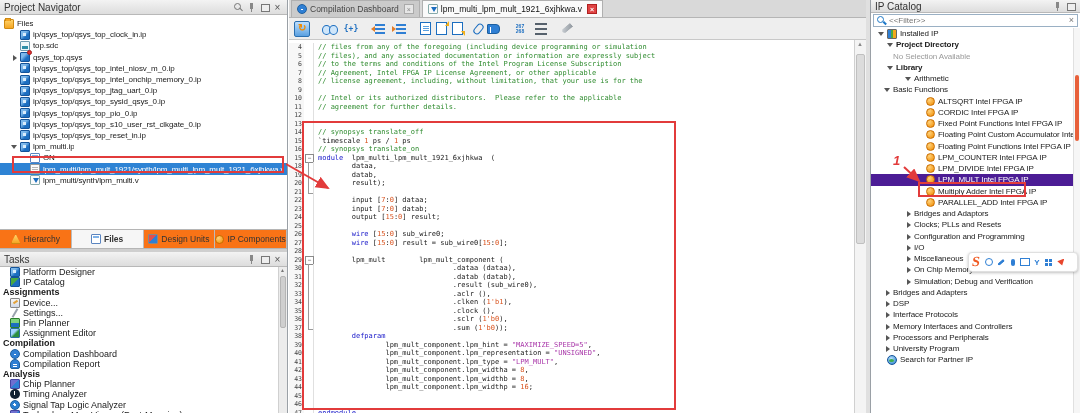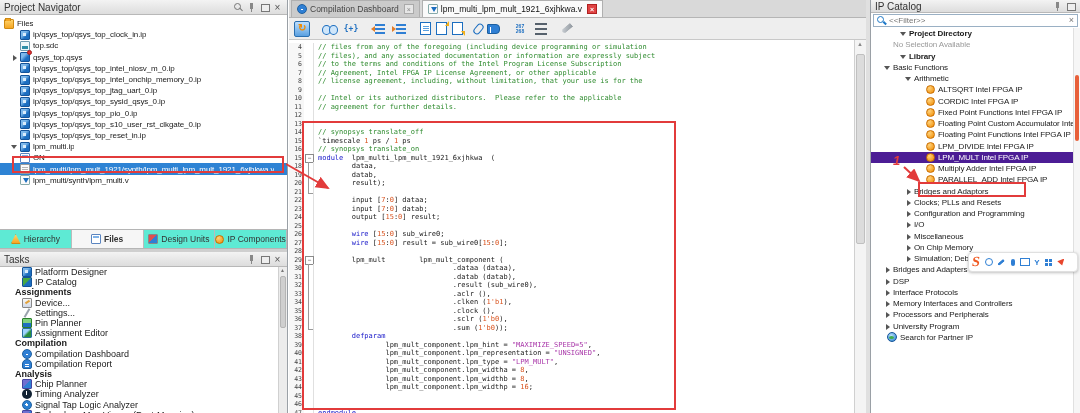--- a/index.html
+++ b/index.html
@@ -59,29 +59,29 @@
   .caret{width:9px;height:9px;flex:none;position:relative;margin-left:-10px;margin-right:1px}
   .caret-r::before{content:"";position:absolute;left:3px;top:2px;border-top:3px solid transparent;border-bottom:3px solid transparent;border-left:4px solid #555}
   .caret-d::before{content:"";position:absolute;left:1px;top:3px;border-left:3px solid transparent;border-right:3px solid transparent;border-top:4px solid #555}
 
   
   .left{position:absolute;left:0;top:0;width:288px;height:413px;border-right:1px solid #9aa0a6;background:#fff}
   .pn-tree{position:absolute;left:0;top:16px;width:287px;height:213px;overflow:hidden;padding-top:2px;font-size:8px;letter-spacing:-0.1px}
   .trow{display:flex;align-items:center;height:11.2px;white-space:nowrap;padding-left:4px;cursor:default}
   .trow .lbl{overflow:hidden;text-overflow:clip}
   .trow.lvl1{padding-left:20px}
-  .trow.lvl2{padding-left:20px}
+  .trow.lvl2{padding-left:30px}
   .trow.sel{background:#2e83d4;color:#fff}
   .pn-tabs{position:absolute;left:0;top:229px;width:287px;height:20px;display:flex;background:#d6d6d6;border-top:1px solid #b5b5b5;border-bottom:1px solid #b5b5b5}
-  .pn-tab{flex:1;display:flex;align-items:center;justify-content:center;font-size:8.5px;color:#333;border-right:1px solid #bbb;background:#5eead4}
+  .pn-tab{flex:1;display:flex;align-items:center;justify-content:center;font-size:8.5px;color:#333;border-right:1px solid #bbb;background:#f97316}
   .pn-tab.active{background:#f6f6f6;font-weight:bold}
   .pn-tab .ic{margin-right:3px}
   .hsplit{position:absolute;left:0;top:249px;width:287px;height:3px;background:#cfcfcf}
   .tasks-header{position:absolute;left:0;top:252px;width:287px}
-  .tasks-body{position:absolute;left:12px;top:267px;width:329px;height:146px;overflow:hidden;font-size:9px}
+  .tasks-body{position:absolute;left:0;top:267px;width:329px;height:146px;overflow:hidden;font-size:9px}
   .task-row{display:flex;align-items:center;height:10.2px;padding-left:10px;white-space:nowrap}
   .task-row.hdr{padding-left:3px;font-weight:bold}
   .tscroll{position:absolute;right:0;top:267px;width:9px;height:146px;background:#ececec;border-left:1px solid #d0d0d0}
   .tscroll::before{content:"▲";position:absolute;top:0;left:1px;font-size:5px;color:#777}
   .tscroll .thumb{position:absolute;left:1px;top:9px;width:6px;height:52px;background:#cfcfcf;border:1px solid #b5b5b5;border-radius:2px}
 
   
   .center{position:absolute;left:289px;top:0;width:577px;height:413px;background:#fff}
   .doc-tabbar{position:absolute;left:0;top:0;width:577px;height:18px;background:#d9d9d9;border-bottom:1px solid #b5b5b5;display:flex;align-items:flex-end}
   .doc-tab{display:flex;align-items:center;height:17px;padding:0 5px;font-size:8.5px;color:#444;background:#cbcbcb;border:1px solid #b0b0b0;border-bottom:none;margin-left:2px;white-space:nowrap}
@@ -134,21 +134,21 @@
   .mag::before{content:"";position:absolute;left:0;top:0;width:5px;height:5px;border:1.4px solid #1c78c8;border-radius:50%}
   .mag::after{content:"";position:absolute;left:5.5px;top:6px;width:3.5px;height:1.5px;background:#1c78c8;transform:rotate(45deg)}
   .filter input{flex:1;border:none;outline:none;font-size:8px;color:#888;font-family:Liberation Sans, sans-serif;background:transparent}
   .filter .clr{color:#777;font-size:9px;flex:none;line-height:9px}
   .ip-tree{position:absolute;left:0;top:28px;width:202px;height:385px;overflow:hidden;font-size:8px;letter-spacing:-0.1px}
   .irow{display:flex;align-items:center;height:11.25px;white-space:nowrap;overflow:hidden}
   .irow.b{font-weight:bold}
   .irow.gray{color:#9a9a9a}
   .irow.sel{background:#4c1d95;color:#fff}
   .irow .ic{margin-right:3px}
-  .ilvl0{padding-left:16px}.ilvl1{padding-left:38px}.ilvl2{padding-left:22px}.ilvl3{padding-left:43px}.ilvl4{padding-left:55px}
+  .ilvl0{padding-left:16px}.ilvl1{padding-left:25px}.ilvl2{padding-left:22px}.ilvl3{padding-left:43px}.ilvl4{padding-left:55px}
   .ipscroll{position:absolute;right:0px;top:28px;width:7px;height:385px;background:#f6f6f6;border-left:1px solid #e0e0e0}
   .ipscroll .thumb{position:absolute;left:1px;top:47px;width:4px;height:66px;background:#e8603a;border-radius:2px}
 
   
   .ime{position:absolute;left:968px;top:252px;width:110px;height:20px;background:#fff;border:1px solid #e0e0e0;border-radius:4px;box-shadow:0 1px 3px rgba(0,0,0,.25);display:flex;align-items:center;padding:0 3px;z-index:40}
   .sogou{color:#f05a23;font-size:14px;font-weight:bold;font-family:"Liberation Serif",serif;margin-right:3px;transform:skewX(-8deg)}
   .imei{width:10px;height:10px;margin:0 1px;position:relative;flex:none;display:flex;align-items:center;justify-content:center;font-size:8px;color:#2f7fd4;font-weight:bold}
   .imei-pin::before{content:"";width:6px;height:6px;border:1.4px solid #2f7fd4;border-radius:50%}
   .imei-pen::before{content:"";width:8px;height:3px;background:#2f7fd4;transform:rotate(-40deg);clip-path:polygon(0 50%,20% 0,100% 0,100% 100%,20% 100%)}
   .imei-mic::before{content:"";width:4px;height:7px;background:#2f7fd4;border-radius:2px}
@@ -423,58 +423,67 @@
       <span class="ptitle">IP Catalog</span>
       <span class="hic hic-pin"></span>
       <span class="hic hic-float"></span>
     </div>
     <div class="filter">
       <span class="mag"></span>
       <input type="text" placeholder="&lt;&lt;Filter&gt;&gt;" style="">
       <span class="clr">×</span>
     </div>
     <div class="ip-tree">
+        <div class="irow ilvl0">
+          <span class="caret caret-d"></span>
+          <span class="ic ic-installed"></span>
+          <span>Installed IP</span>
+        </div>
         <div class="irow ilvl1 b">
           <span class="caret caret-d"></span>
           <span>Project Directory</span>
         </div>
         <div class="irow ilvl2 gray">
           <span>No Selection Available</span>
         </div>
         <div class="irow ilvl1 b">
           <span class="caret caret-d"></span>
           <span>Library</span>
         </div>
+        <div class="irow ilvl3">
+          <span class="caret caret-d"></span>
+          <span>Arithmetic</span>
+        </div>
         <div class="irow ilvl2">
           <span class="caret caret-d"></span>
           <span>Basic Functions</span>
         </div>
-        <div class="irow ilvl3">
-          <span class="caret caret-d"></span>
-          <span>Arithmetic</span>
-        </div>
         <div class="irow ilvl4">
           <span class="ic ic-ipleaf"></span>
           <span>ALTSQRT Intel FPGA IP</span>
         </div>
         <div class="irow ilvl4">
           <span class="ic ic-ipleaf"></span>
           <span>CORDIC Intel FPGA IP</span>
         </div>
         <div class="irow ilvl4">
           <span class="ic ic-ipleaf"></span>
           <span>Fixed Point Functions Intel FPGA IP</span>
         </div>
         <div class="irow ilvl4">
           <span class="ic ic-ipleaf"></span>
           <span>Floating Point Custom Accumulator Intel FPGA IP</span>
         </div>
         <div class="irow ilvl4">
           <span class="ic ic-ipleaf"></span>
           <span>Floating Point Functions Intel FPGA IP</span>
+        </div>
+        <div class="irow ilvl4">
+          <span class="ic ic-ipleaf"></span>
+          <span>LPM_COUNTER Intel FPGA IP</span>
         </div>
         <div class="irow ilvl4">
           <span class="ic ic-ipleaf"></span>
           <span>LPM_DIVIDE Intel FPGA IP</span>
         </div>
         <div class="irow ilvl4 sel">
           <span class="ic ic-ipleaf"></span>
           <span>LPM_MULT Intel FPGA IP</span>
         </div>
         <div class="irow ilvl4">

